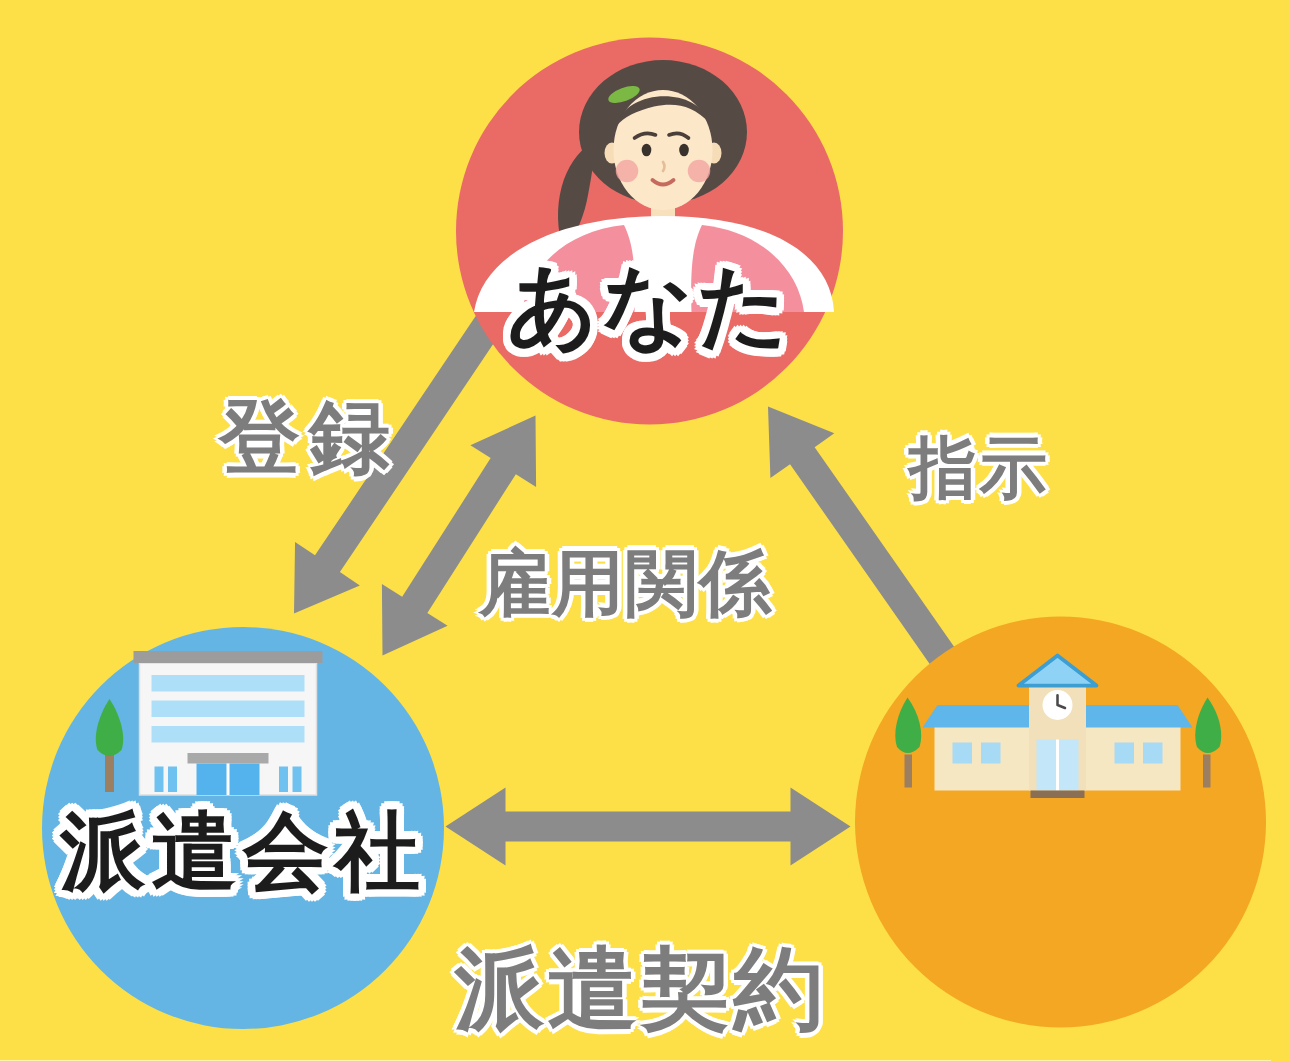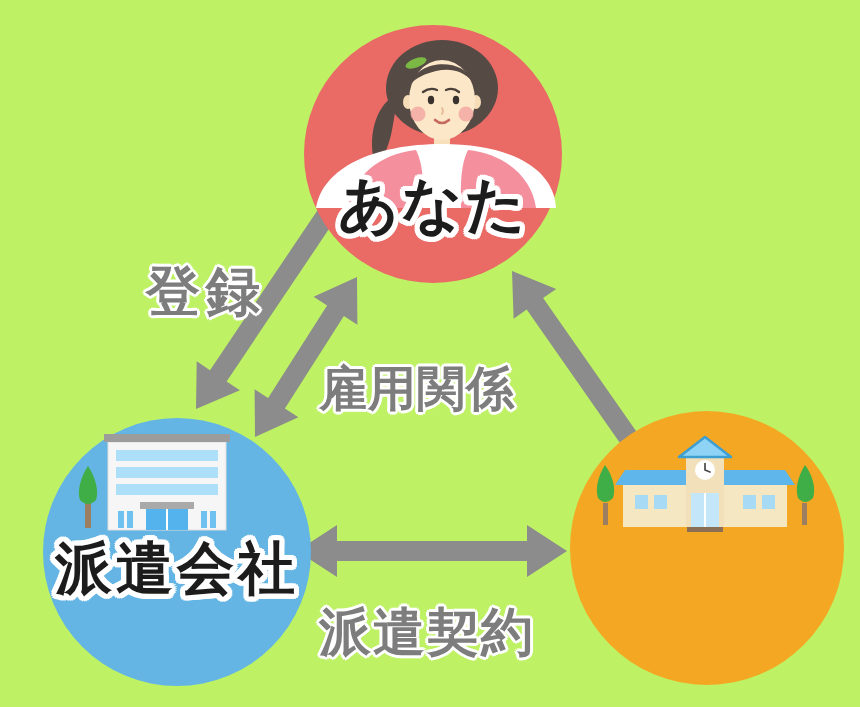--- a/index.html
+++ b/index.html
@@ -5,35 +5,35 @@
   html, body {
     margin: 0; padding: 0;
     width: 860px; height: 707px;
     background: #ffffff;
     overflow: hidden;
     font-family: "DejaVu Sans", sans-serif;
   }
   .canvas {
     position: relative;
     width: 860px; height: 707px;
-    background: #bef264;
+    background: #fde047;
   }
   svg.arrows {
     position: absolute;
     left: 0; top: 0;
     width: 860px; height: 707px;
     z-index: 1;
   }
   .node {
     position: absolute;
     border-radius: 50%;
     z-index: 2;
   }
   .node-you     { left: 304px; top: 25px;  width: 258px; height: 258px; background: #ea6a66; }
-  .node-agency  { left: 43px;  top: 418px; width: 268px; height: 268px; background: #64b5e4; }
+  .node-agency  { left: 28px;  top: 418px; width: 268px; height: 268px; background: #64b5e4; }
   .node-nursery { left: 570px; top: 411px; width: 274px; height: 274px; background: #f4a722; }
   .node-icon { position: absolute; display: block; }
   .icon-woman   { left: 0px;  top: 13px; width: 258px; height: 170px; }
   .icon-office  { left: 34px; top: 14px; width: 160px; height: 105px; }
   .icon-nursery { left: 25px; top: 22px; width: 220px; height: 100px; }
   .node-label {
     position: absolute;
     left: 0; right: 0;
     text-align: center;
     font-weight: 700;
@@ -55,21 +55,21 @@
     color: #7d7d7d;
     z-index: 4;
     white-space: nowrap;
     text-shadow:
       -3px 0 0 #fff, 3px 0 0 #fff, 0 -3px 0 #fff, 0 3px 0 #fff,
       -2px -2px 0 #fff, 2px -2px 0 #fff, -2px 2px 0 #fff, 2px 2px 0 #fff;
   }
   .label-registration      { left: 206px; top: 256px; font-size: 54px; letter-spacing: 6px; transform: translateX(-50%); }
   .label-employment        { left: 417px; top: 357px; font-size: 48px; letter-spacing: 1px; transform: translateX(-50%); }
   .label-work-instructions { left: 606px; top: 286px; font-size: 45px; letter-spacing: 2px; line-height: 1.16; }
-  .label-dispatch-contract { left: 427px; top: 598px; font-size: 52px; letter-spacing: 2px; transform: translateX(-50%); }
+  .label-dispatch-contract { left: 427px; top: 620px; font-size: 60px; letter-spacing: 2px; transform: translateX(-50%); }
 </style>
 </head>
 <body>
 
 <div class="canvas">
 
   <svg class="arrows" id="arrows-svg" viewBox="0 0 860 707">
       <polygon points="318.7,208.4 210.0,370.2 196.7,361.3 196.0,409.0 239.9,390.3 226.6,381.4 335.3,219.6" fill="#8c8c8c"></polygon>
       <polygon points="357.0,277.0 313.6,296.8 327.1,305.4 268.1,397.9 254.6,389.3 255.0,437.0 298.4,417.2 284.9,408.6 343.9,316.1 357.4,324.7" fill="#8c8c8c"></polygon>
       <polygon points="636.2,431.3 543.1,298.1 556.2,288.9 512.0,271.0 513.6,318.7 526.7,309.5 619.8,442.7" fill="#8c8c8c"></polygon>
@@ -140,16 +140,17 @@
       <rect x="167" y="62" width="13" height="14" fill="#a7daf5"></rect>
       <rect x="96" y="60" width="28" height="34" fill="#c3e6f8"></rect>
       <line x1="110" y1="60" x2="110" y2="94" stroke="#ffffff" stroke-width="2"></line>
       <rect x="92" y="94" width="36" height="5" fill="#8a6f55"></rect>
     </svg>
   </div>
 
   <div class="edge-label label-registration" style="color: rgb(125, 125, 125);">登録</div>
   <div class="edge-label label-employment" style="color: rgb(125, 125, 125);">雇用関係</div>
   <div class="edge-label label-work-instructions" style="color: rgb(125, 125, 125);">
+    <div>指示</div>
   </div>
   <div class="edge-label label-dispatch-contract" style="color: rgb(125, 125, 125);">派遣契約</div>
 
 </div>
 
 </body></html>

